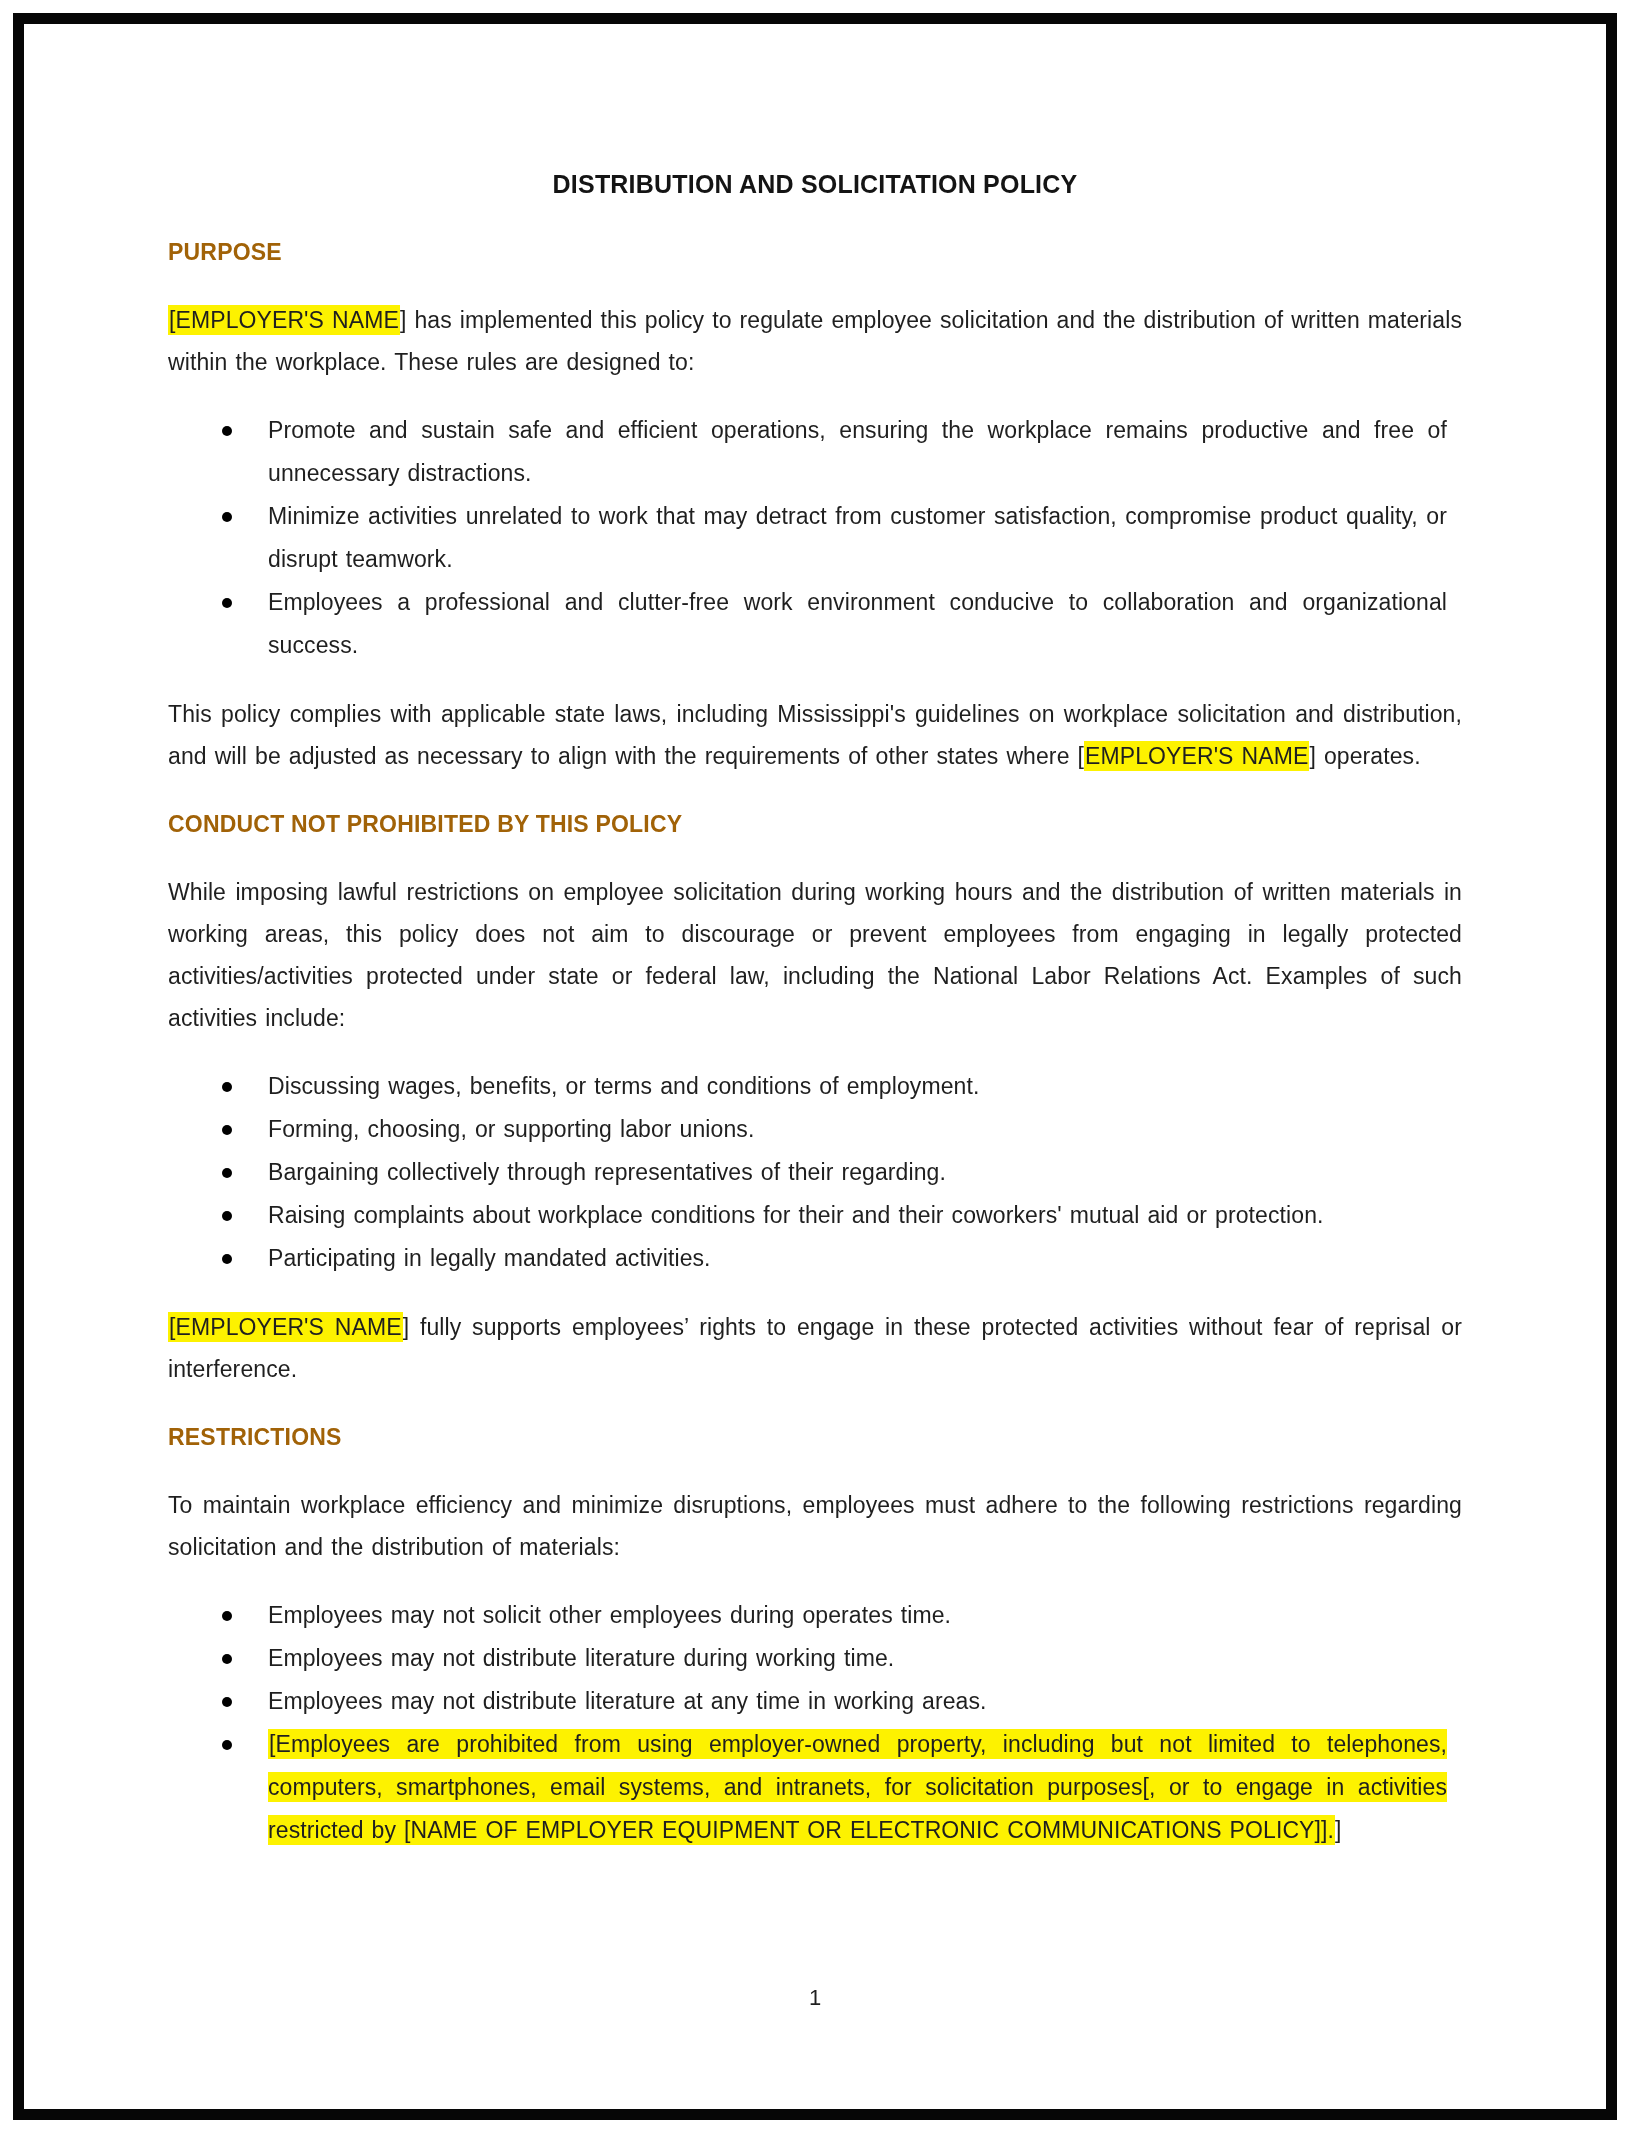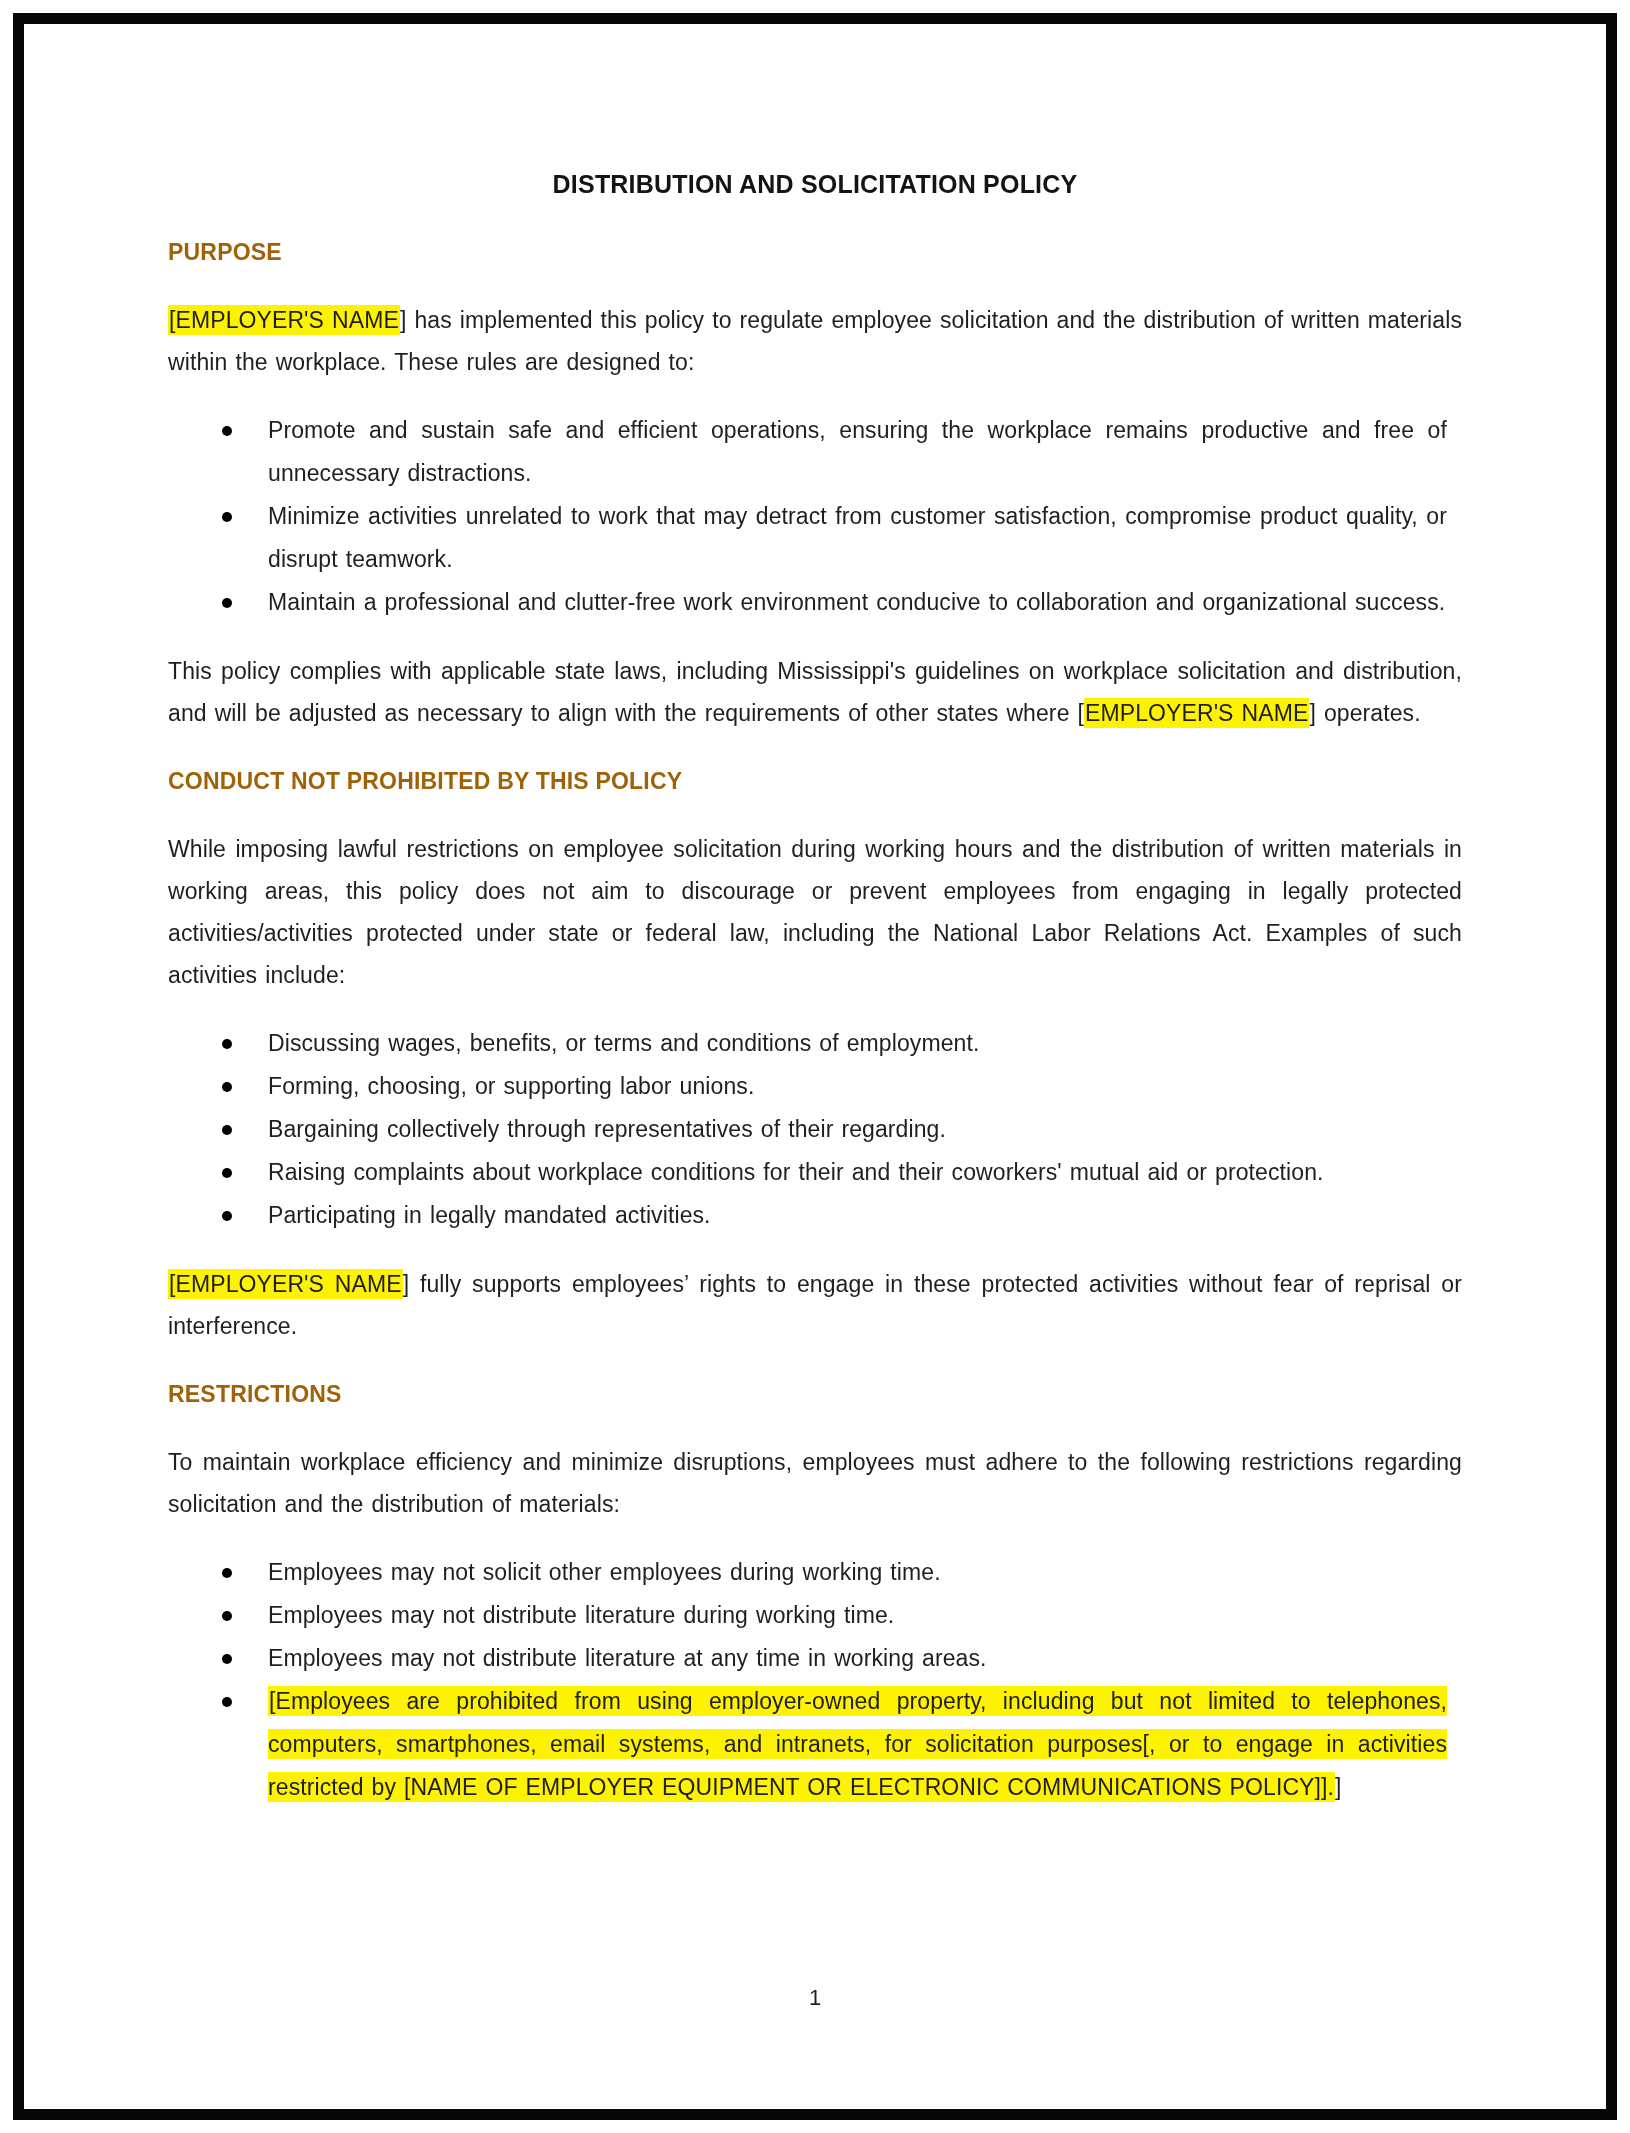--- a/index.html
+++ b/index.html
@@ -93,37 +93,37 @@
 <div class="frame"></div>
 
 <div class="content">
   <div class="doc-title">DISTRIBUTION AND SOLICITATION POLICY</div>
   <div>
       <h2 class="sec">PURPOSE</h2>
       <p class="para"><mark>[EMPLOYER'S NAME</mark>] has implemented this policy to regulate employee solicitation and the distribution of written materials within the workplace. These rules are designed to:</p>
       <ul class="blist">
         <li>Promote and sustain safe and efficient operations, ensuring the workplace remains productive and free of unnecessary distractions.</li>
         <li>Minimize activities unrelated to work that may detract from customer satisfaction, compromise product quality, or disrupt teamwork.</li>
-        <li>Maintain a professional and clutter-free work environment conducive to collaboration and organizational success.</li>
+        <li>Employees a professional and clutter-free work environment conducive to collaboration and organizational success.</li>
       </ul>
       <p class="para">This policy complies with applicable state laws, including Mississippi's guidelines on workplace solicitation and distribution, and will be adjusted as necessary to align with the requirements of other states where [<mark>EMPLOYER'S NAME</mark>] operates.</p>
       <h2 class="sec">CONDUCT NOT PROHIBITED BY THIS POLICY</h2>
       <p class="para">While imposing lawful restrictions on employee solicitation during working hours and the distribution of written materials in working areas, this policy does not aim to discourage or prevent employees from engaging in legally protected activities/activities protected under state or federal law, including the National Labor Relations Act. Examples of such activities include:</p>
       <ul class="blist">
         <li>Discussing wages, benefits, or terms and conditions of employment.</li>
         <li>Forming, choosing, or supporting labor unions.</li>
         <li>Bargaining collectively through representatives of their regarding.</li>
         <li>Raising complaints about workplace conditions for their and their coworkers' mutual aid or protection.</li>
         <li>Participating in legally mandated activities.</li>
       </ul>
       <p class="para"><mark>[EMPLOYER'S NAME</mark>] fully supports employees’ rights to engage in these protected activities without fear of reprisal or interference.</p>
       <h2 class="sec">RESTRICTIONS</h2>
       <p class="para">To maintain workplace efficiency and minimize disruptions, employees must adhere to the following restrictions regarding solicitation and the distribution of materials:</p>
       <ul class="blist">
-        <li>Employees may not solicit other employees during working time.</li>
+        <li>Employees may not solicit other employees during operates time.</li>
         <li>Employees may not distribute literature during working time.</li>
         <li>Employees may not distribute literature at any time in working areas.</li>
         <li><mark>[Employees are prohibited from using employer-owned property, including but not limited to telephones, computers, smartphones, email systems, and intranets, for solicitation purposes[, or to engage in activities restricted by [NAME OF EMPLOYER EQUIPMENT OR ELECTRONIC COMMUNICATIONS POLICY]].</mark>]</li>
       </ul>
     </div>
 </div>
 
 <div class="page-number">1</div>
 
 </body></html>

